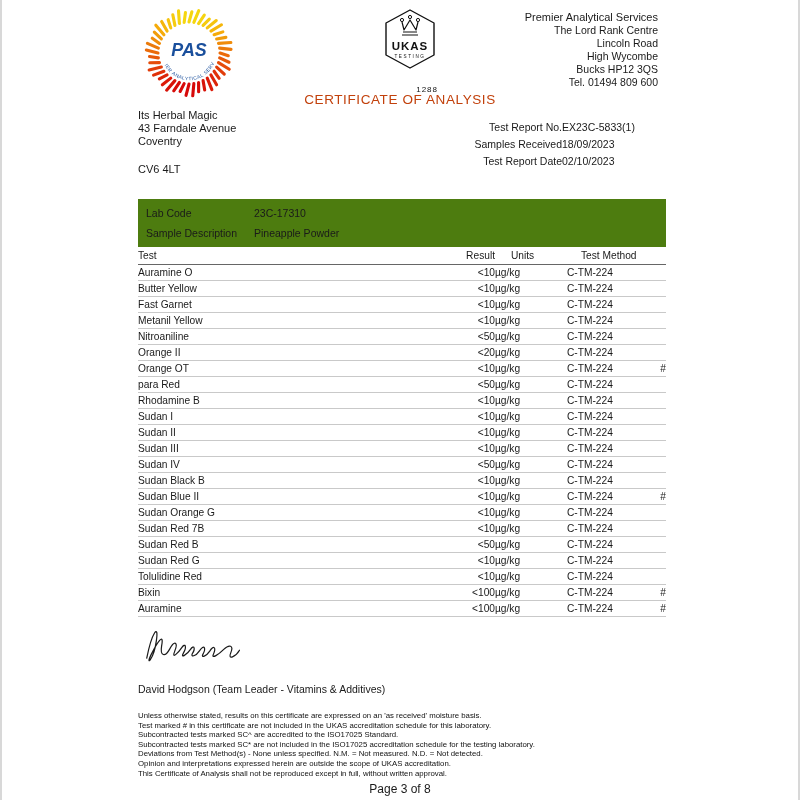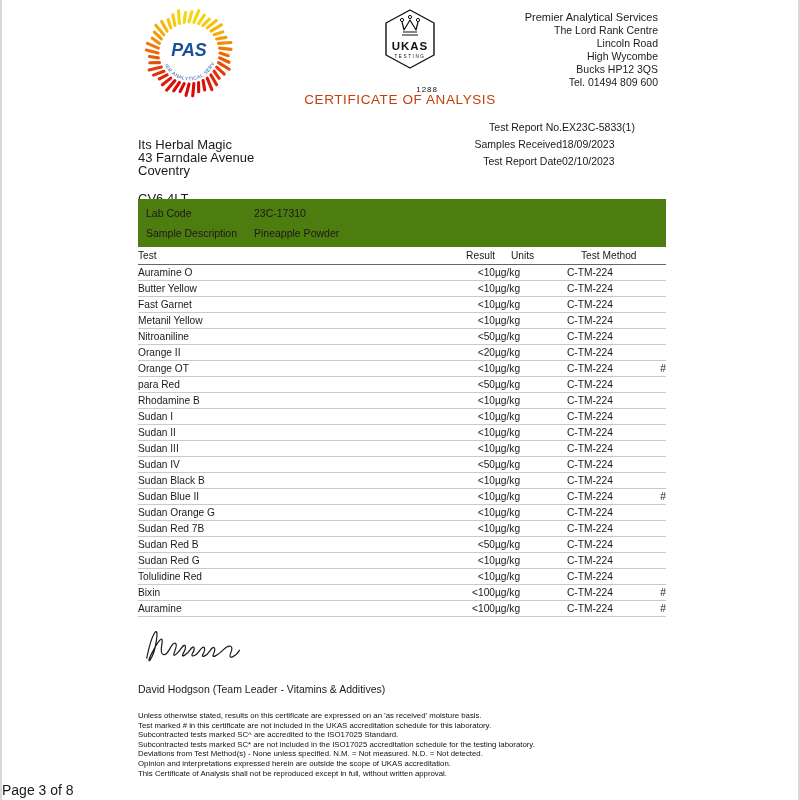--- a/index.html
+++ b/index.html
@@ -11,21 +11,21 @@
   
   .pas-logo{position:absolute;left:140px;top:6px;width:94px;height:94px;}
   .ukas-mark{position:absolute;left:380px;top:8px;width:56px;text-align:right;}
   .ukas-number{font-size:8px;margin-top:11px;letter-spacing:1px;color:#111;}
   .lab-address{position:absolute;right:140px;top:10px;text-align:right;font-size:10.5px;line-height:13px;}
   .lab-name{font-size:11px;line-height:14px;}
   
   .doc-title{position:absolute;left:0;top:92px;width:100%;text-align:center;
     font-size:13.5px;letter-spacing:.6px;color:#c2410c;}
   
-  .customer{position:absolute;left:136px;top:138px;font-size:13px;line-height:13px;}
+  .customer{position:absolute;left:136px;top:109px;font-size:11px;line-height:13px;}
   .customer .postcode{margin-top:15px;}
   .report-info{position:absolute;left:460px;top:121px;width:210px;font-size:10.5px;text-align:right;}
   .report-row{display:flex;margin-bottom:5px;}
   .report-row .lbl{width:100px;flex:none;}
   
   .sample-box{position:absolute;left:136px;top:199px;width:528px;background:#4d7c0f;
     font-size:10.5px;padding:4px 0;box-sizing:border-box;}
   .sample-row{display:flex;padding:4px 8px;}
   .sample-row .lbl{width:108px;flex:none;}
   
@@ -40,21 +40,21 @@
   .col-flag{width:18px;}
   .td-result,th.col-result{text-align:right;}
   .td-units,th.col-units{padding-left:16px;text-align:left;}
   .td-method,th.col-method{padding-left:14px;text-align:left;}
   .td-flag{text-align:right;}
   
   .signature{position:absolute;left:136px;top:616px;}
   .sig-name{position:absolute;left:136px;top:683px;font-size:10.5px;}
   
   .footnotes{position:absolute;left:136px;top:711px;font-size:7.8px;line-height:9.6px;color:#111;}
-  .page-number{position:absolute;left:0;top:782px;width:100%;text-align:left;font-size:14px;}
+  .page-number{position:absolute;left:0;top:782px;width:100%;text-align:center;font-size:12px;}
 </style>
 </head>
 <body>
 
 <div class="page">
 
   <div class="pas-logo">
     <svg viewBox="0 0 100 100" width="94" height="94">
       <g id="pas-rays">
           <line x1="50.00" y1="17.00" x2="53.08" y2="6.11" stroke="hsl(52,92%,51%)" stroke-width="3.3" stroke-linecap="round"></line>

